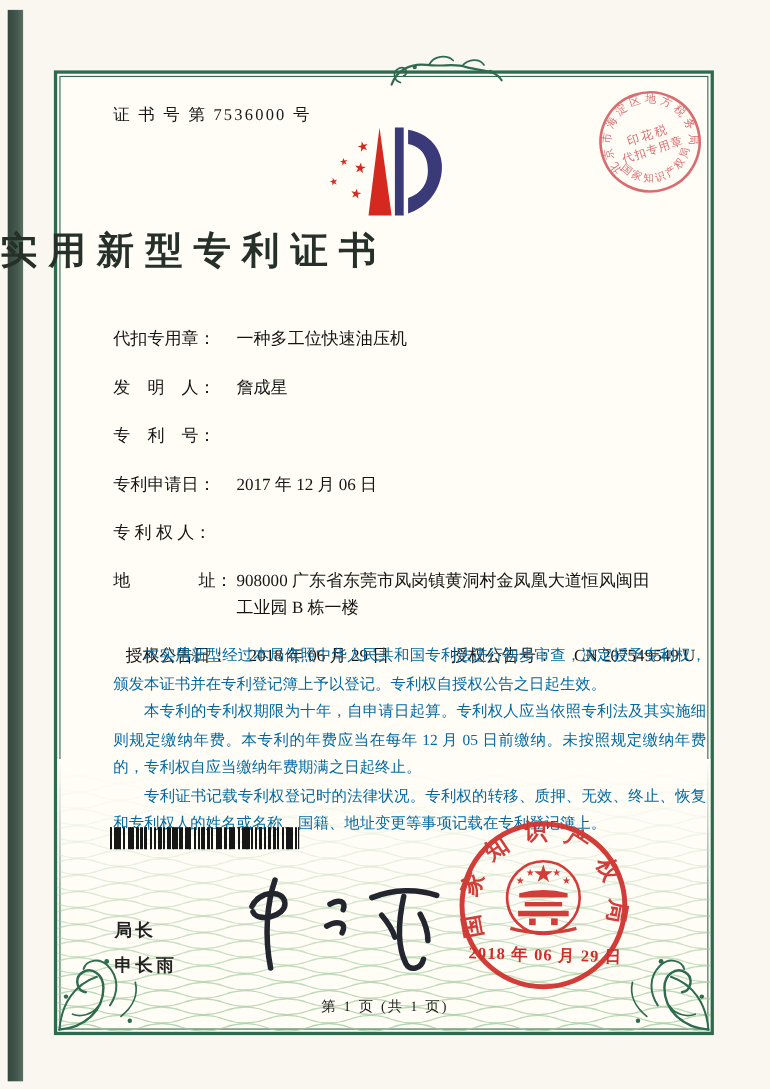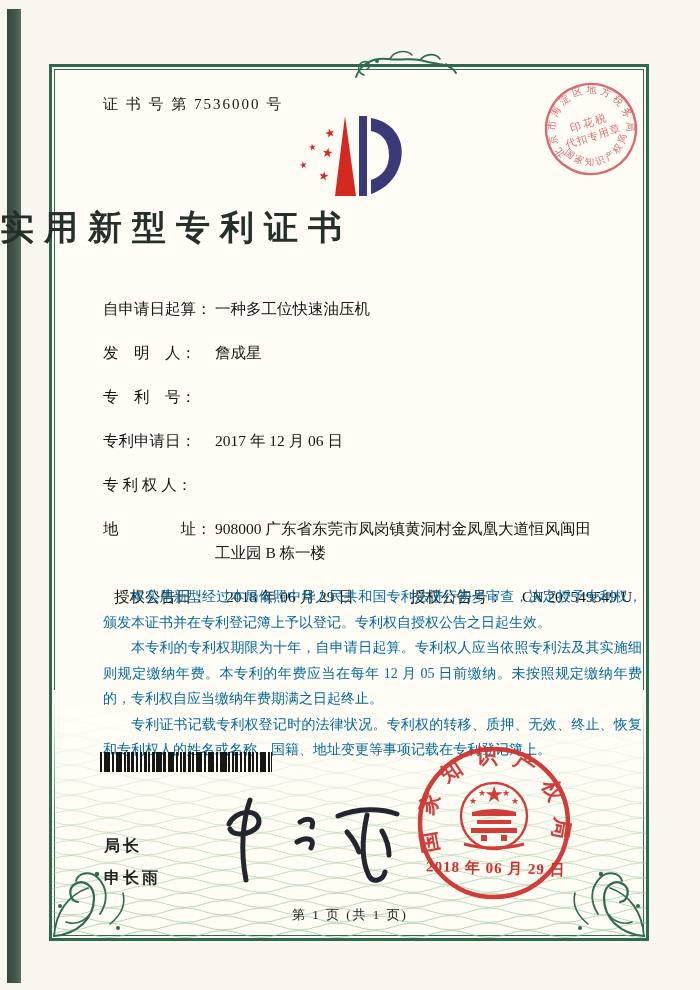--- a/index.html
+++ b/index.html
@@ -191,21 +191,21 @@
       <text x="44" y="47" font-size="13" transform="rotate(8 44 47)">★</text>
       <text x="21" y="58" font-size="9" transform="rotate(-12 21 58)">★</text>
       <text x="40" y="70" font-size="12" transform="rotate(10 40 70)">★</text>
     </g>
   </svg>
 
   <div class="page-title">实用新型专利证书</div>
 
   <div class="fields">
     <div class="field-row">
-      <span class="field-label">自申请日起算：</span>
+      <span class="field-label">代扣专用章：</span>
       <span class="field-value">一种多工位快速油压机</span>
     </div>
     <div class="field-row">
       <span class="field-label">发　明　人：</span>
       <span class="field-value">詹成星</span>
     </div>
     <div class="field-row">
       <span class="field-label">专　利　号：</span>
     </div>
     <div class="field-row">

